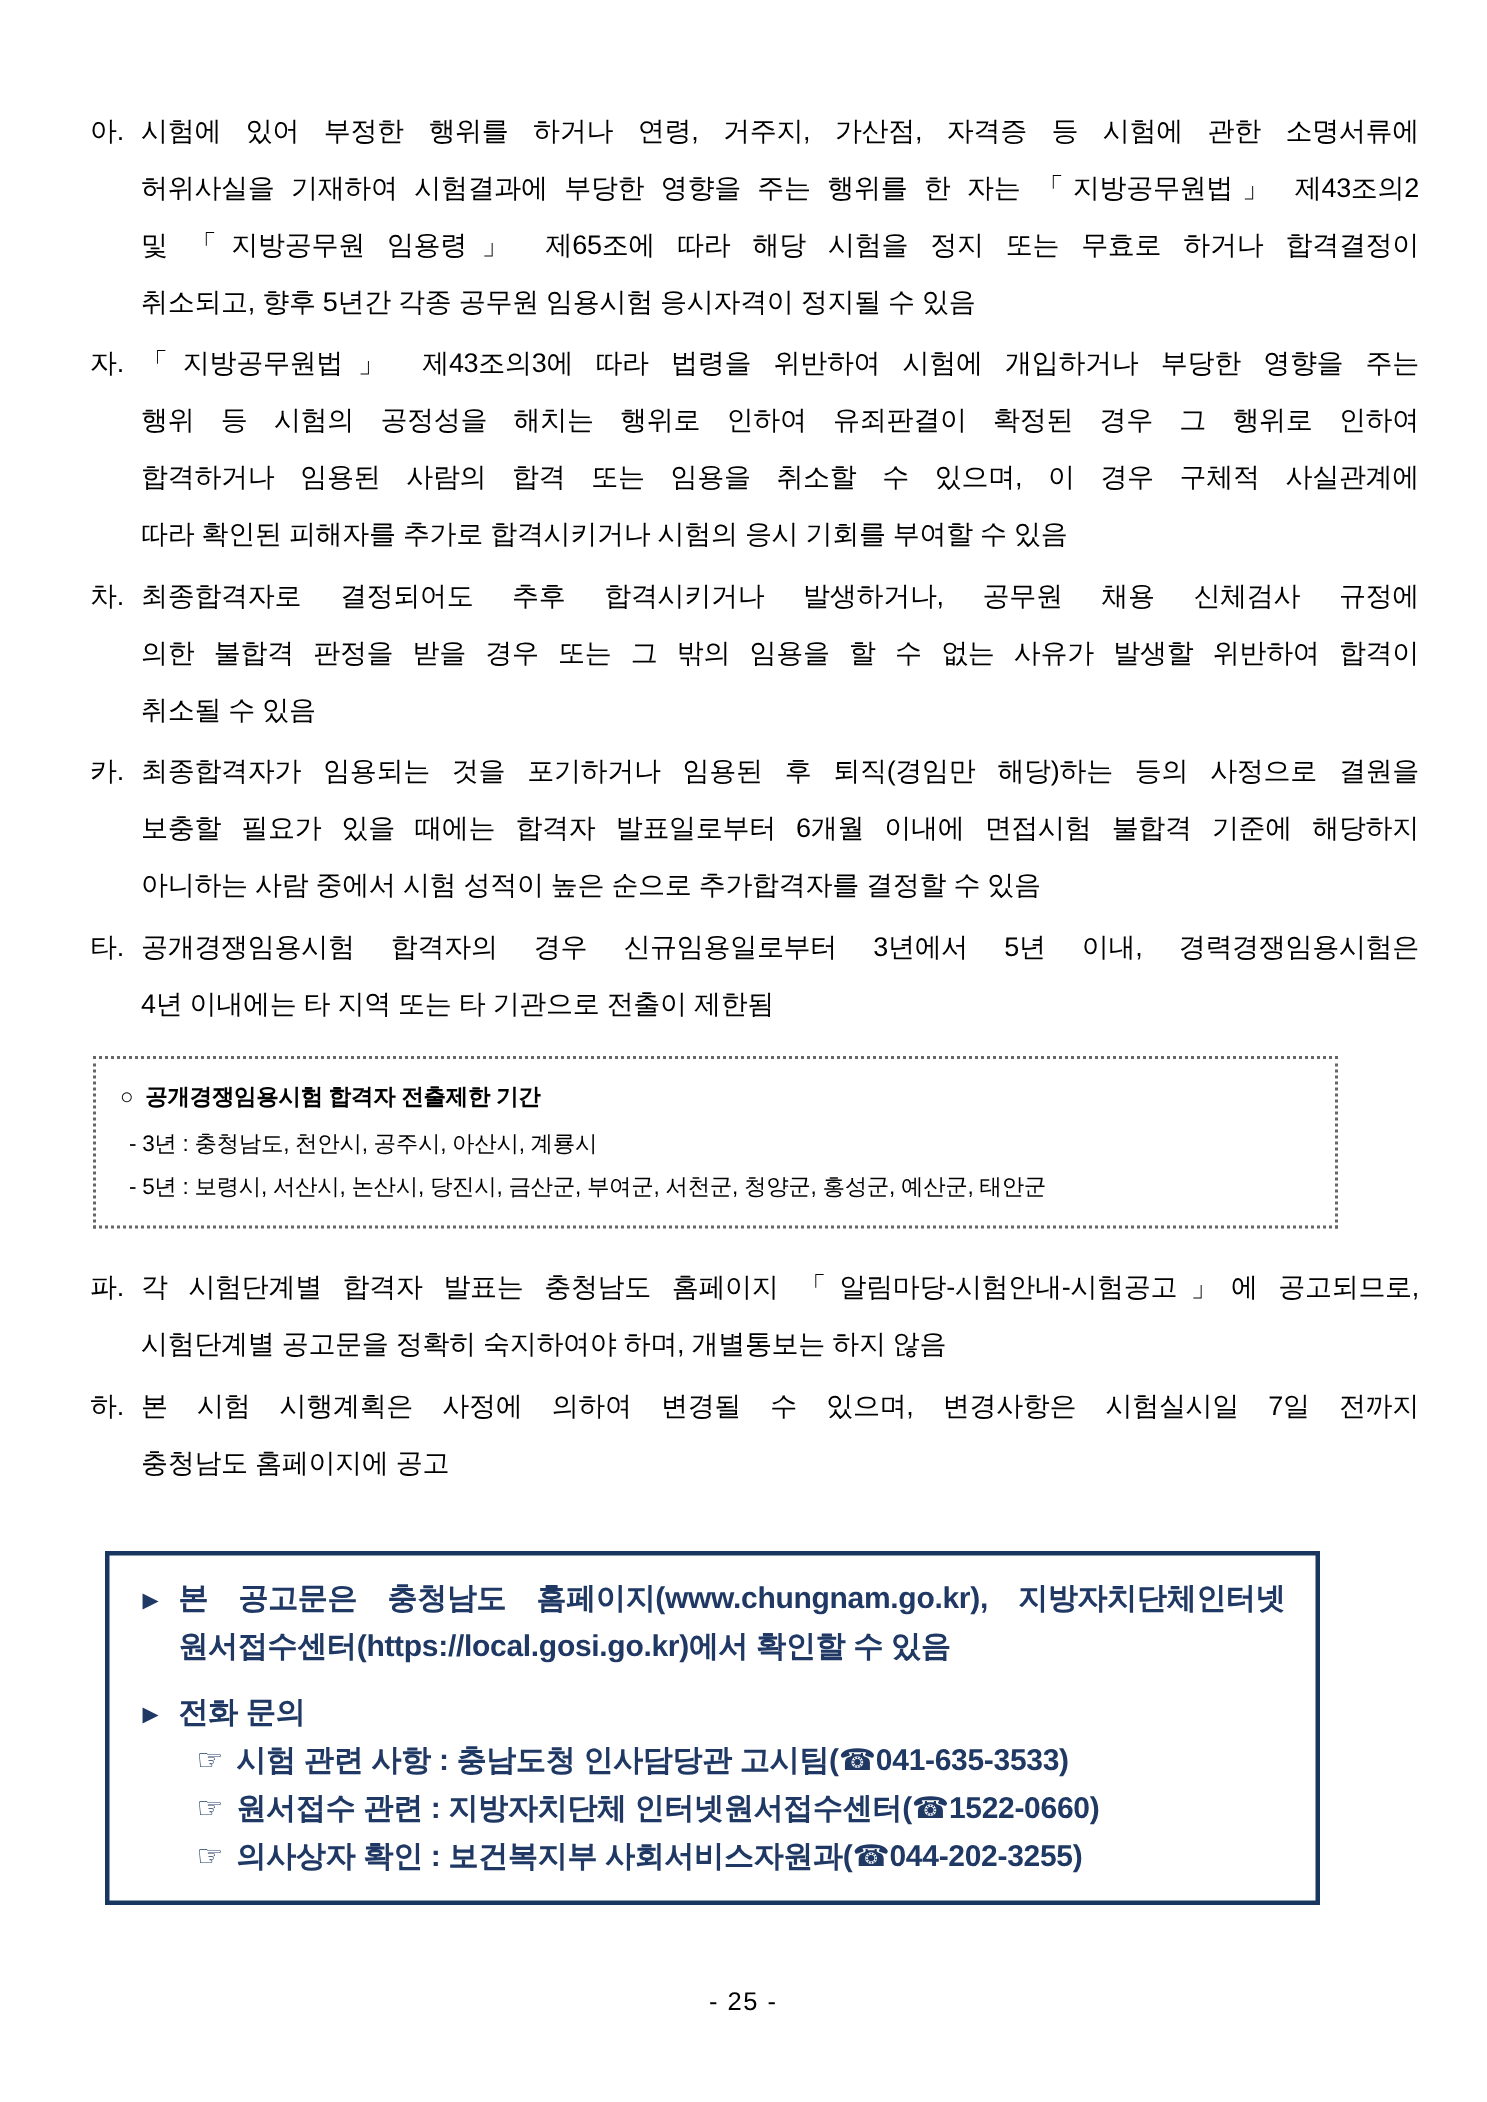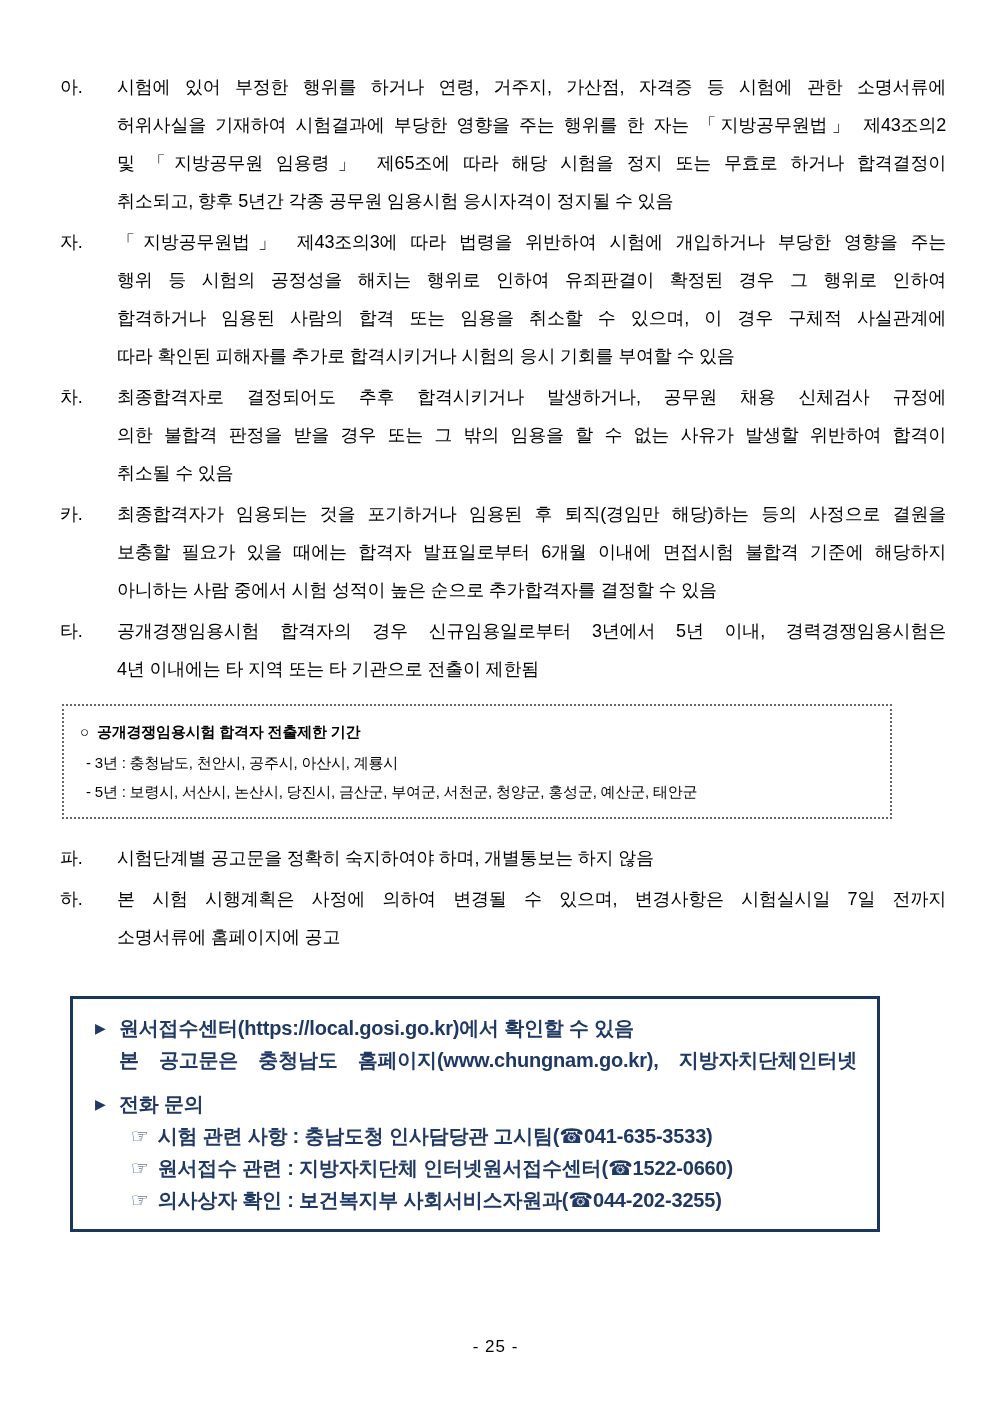--- a/index.html
+++ b/index.html
@@ -26,21 +26,21 @@
     font-size: 18px;
     line-height: 38px;
     letter-spacing: -0.2px;
   }
   .plabel {
     position: absolute;
     left: 0;
     top: 0;
     line-height: 38px;
   }
-  .line { text-align: left; margin-left: 23px; }
+  .line { text-align: left; }
   .line.just {
     text-align: justify;
     text-align-last: justify;
   }
   .transfer-box {
     margin: 16px 54px 20px 2px;
     border: 2px dotted #666666;
     padding: 9px 16px 11px 16px;
     font-size: 15px;
   }
@@ -77,21 +77,21 @@
   .nb-sub {
     padding-left: 12px;
     line-height: 32px;
     letter-spacing: -0.2px;
   }
   .nb-hand { margin-right: 9px; font-weight: normal; }
   .page-number {
     position: absolute;
     left: 0;
     right: 0;
-    bottom: 44px;
+    bottom: 56px;
     text-align: center;
     font-size: 17px;
     letter-spacing: 1px;
     color: #000000;
   }
 </style>
 </head>
 <body>
 
 <div class="page">
@@ -136,34 +136,35 @@
     <div class="transfer-box">
       <div class="tb-title">
         <span class="tb-bullet">○</span><span>공개경쟁임용시험 합격자 전출제한 기간</span>
       </div>
       <div class="tb-item">- 3년 : 충청남도, 천안시, 공주시, 아산시, 계룡시</div>
       <div class="tb-item">- 5년 : 보령시, 서산시, 논산시, 당진시, 금산군, 부여군, 서천군, 청양군, 홍성군, 예산군, 태안군</div>
     </div>
 
     <div class="para">
       <span class="plabel">파.</span>
+      <div class="line just">각 시험단계별 합격자 발표는 충청남도 홈페이지 「알림마당-시험안내-시험공고」에 공고되므로,</div>
       <div class="line">시험단계별 공고문을 정확히 숙지하여야 하며, 개별통보는 하지 않음</div>
     </div>
 
     <div class="para">
       <span class="plabel">하.</span>
       <div class="line just">본 시험 시행계획은 사정에 의하여 변경될 수 있으며, 변경사항은 시험실시일 7일 전까지</div>
-      <div class="line">소명서류에 홈페이지에 공고</div>
+      <div class="line">충청남도 홈페이지에 공고</div>
     </div>
 
     <div class="notice-box">
       <div class="nb-item">
         <span class="nb-bullet">▶</span>
+        <div class="nb-line just">본 공고문은 충청남도 홈페이지(www.chungnam.go.kr), 지방자치단체인터넷</div>
         <div class="nb-line">원서접수센터(https://local.gosi.go.kr)에서 확인할 수 있음</div>
-        <div class="nb-line just">본 공고문은 충청남도 홈페이지(www.chungnam.go.kr), 지방자치단체인터넷</div>
       </div>
       <div class="nb-item gap">
         <span class="nb-bullet">▶</span>
         <div class="nb-line">전화 문의</div>
         <div class="nb-sub">
           <span class="nb-hand">☞</span><span>시험 관련 사항 : 충남도청 인사담당관 고시팀(☎041-635-3533)</span>
         </div>
         <div class="nb-sub">
           <span class="nb-hand">☞</span><span>원서접수 관련 : 지방자치단체 인터넷원서접수센터(☎1522-0660)</span>
         </div>

